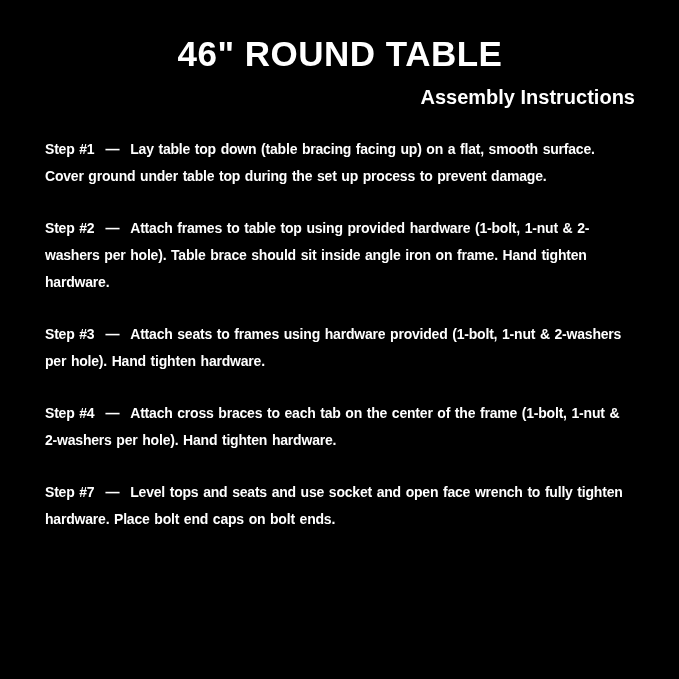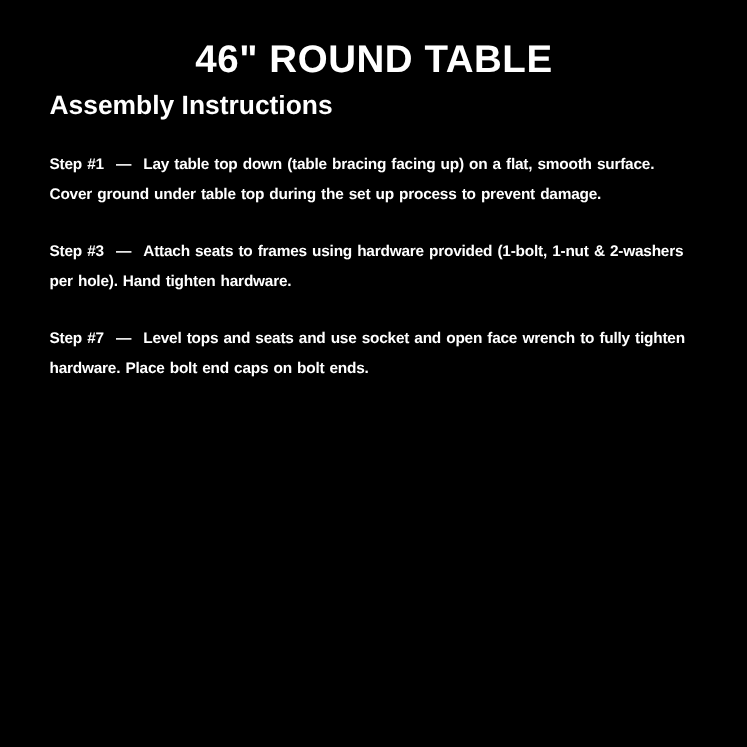--- a/index.html
+++ b/index.html
@@ -21,22 +21,22 @@
   }
   .title {
     margin: 0 0 9px 0;
     text-align: center;
     font-size: 35px;
     line-height: 40px;
     letter-spacing: 0.5px;
   }
   .subtitle {
     margin: 0 0 25px 0;
-    text-align: left;
-    font-size: 24px;
+    text-align: right;
+    font-size: 20px;
     line-height: 28px;
   }
   .steps {
     margin: 0;
   }
   .step {
     margin: 0 0 25px 0;
     font-size: 14px;
     line-height: 27px;
     letter-spacing: -0.2px;
@@ -49,20 +49,22 @@
 </head>
 <body>
 
 <div class="poster">
   <h1 class="title">46" ROUND TABLE</h1>
   <h2 class="subtitle">Assembly Instructions</h2>
 
   <div class="steps">
     <p class="step"><span class="step-label">Step #1</span><span class="dash">—</span><span class="step-text">Lay table top down (table bracing facing up) on a flat, smooth surface. Cover ground under table top during the set up process to prevent damage.</span></p>
 
+    <p class="step"><span class="step-label">Step #2</span><span class="dash">—</span><span class="step-text">Attach frames to table top using provided hardware (1-bolt, 1-nut &amp; 2-washers per hole). Table brace should sit inside angle iron on frame. Hand tighten hardware.</span></p>
 
     <p class="step"><span class="step-label">Step #3</span><span class="dash">—</span><span class="step-text">Attach seats to frames using hardware provided (1-bolt, 1-nut &amp; 2-washers per hole). Hand tighten hardware.</span></p>
 
+    <p class="step"><span class="step-label">Step #4</span><span class="dash">—</span><span class="step-text">Attach cross braces to each tab on the center of the frame (1-bolt, 1-nut &amp; 2-washers per hole). Hand tighten hardware.</span></p>
 
 
     <p class="step"><span class="step-label">Step #7</span><span class="dash">—</span><span class="step-text">Level tops and seats and use socket and open face wrench to fully tighten hardware. Place bolt end caps on bolt ends.</span></p>
   </div>
 </div>
 
 </body></html>

